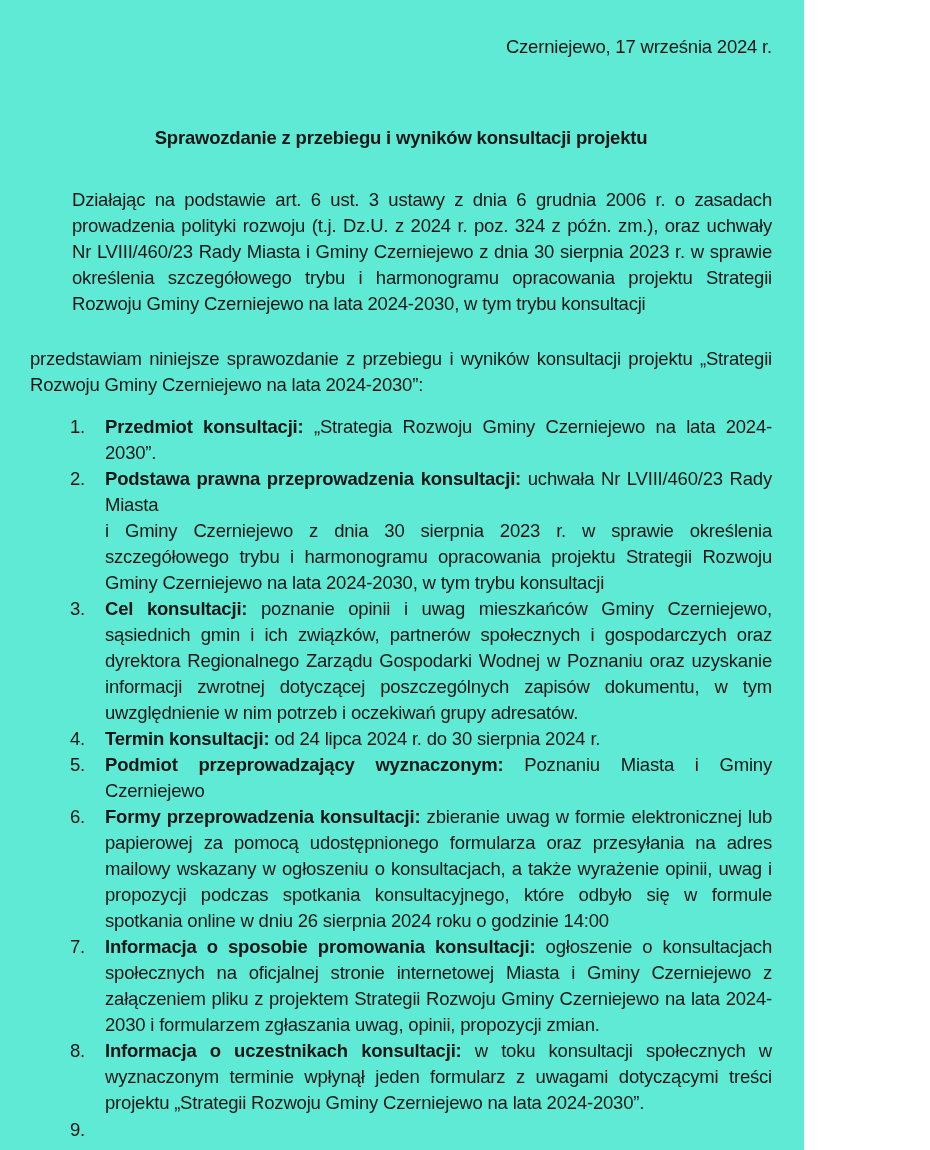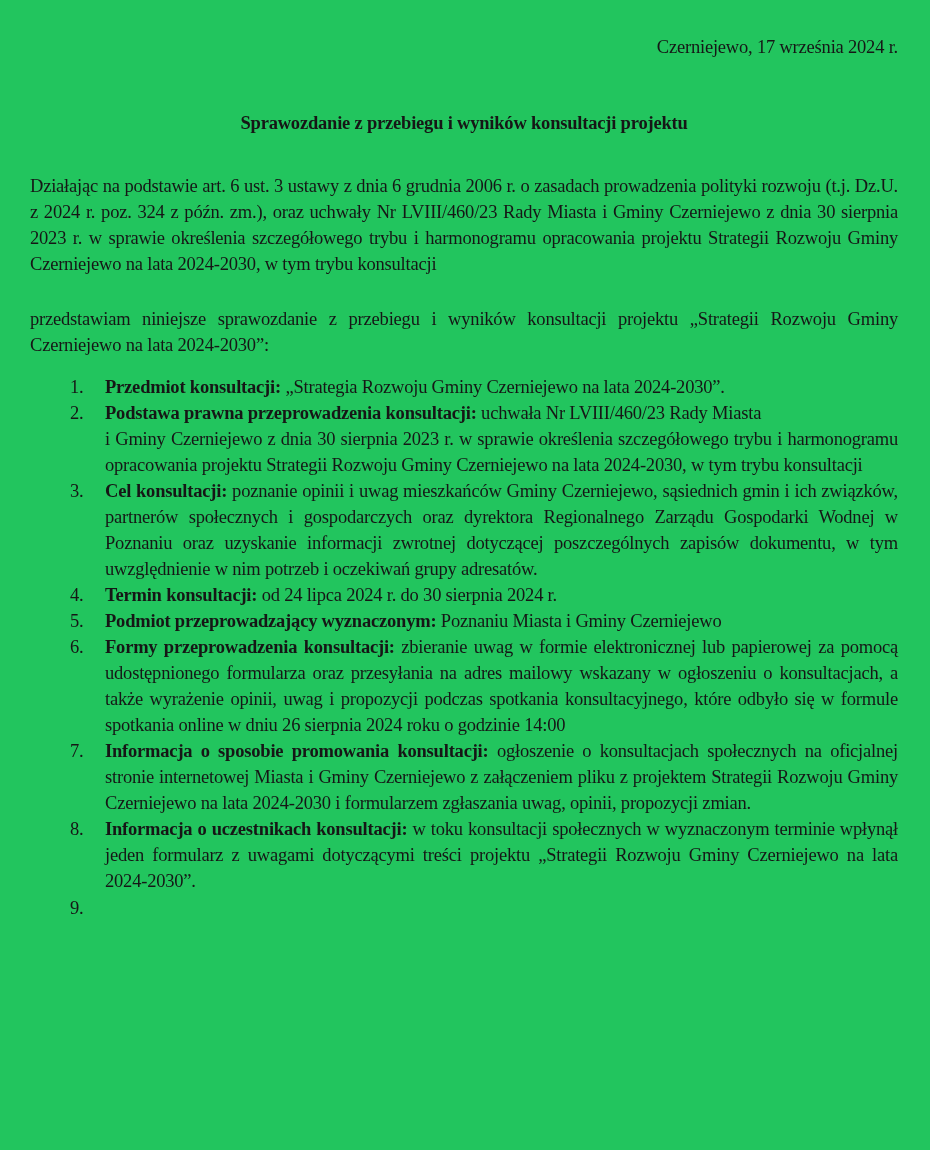--- a/index.html
+++ b/index.html
@@ -4,48 +4,47 @@
 <style>
   html, body { margin: 0; padding: 0; }
   body {
     width: 930px; height: 1150px;
     background: #ffffff;
     color: #161616;
     font-family: "Liberation Sans", "DejaVu Sans", sans-serif;
   }
   .page {
     box-sizing: border-box;
-    width: 930px; height: 1150px;
+    width: 804px; height: 1150px;
     padding: 34px 32px 0 30px;
     overflow: hidden;
-    background: #22c55e;
-    font-family: Liberation Serif, serif;
+    background: #5eead4;
   }
   .dateline {
     text-align: right;
     font-size: 18.5px;
     line-height: 26px;
     letter-spacing: -0.2px;
   }
   .title {
-    margin-top: 50px;
+    margin-top: 64px;
     text-align: center;
     font-weight: 700;
     font-size: 18.5px;
     line-height: 27px;
     letter-spacing: -0.2px;
   }
   .par {
     margin: 0;
     text-align: justify;
     font-size: 18.5px;
     line-height: 26px;
     letter-spacing: -0.2px;
   }
-  .par1 { margin-top: 36px; }
+  .par1 { margin-top: 36px; margin-left: 42px; }
   .par2 { margin-top: 29px; }
   ol.list {
     list-style: none;
     margin: 16px 0 0 0;
     padding: 0;
   }
   ol.list li {
     position: relative;
     padding-left: 75px;
     text-align: justify;

